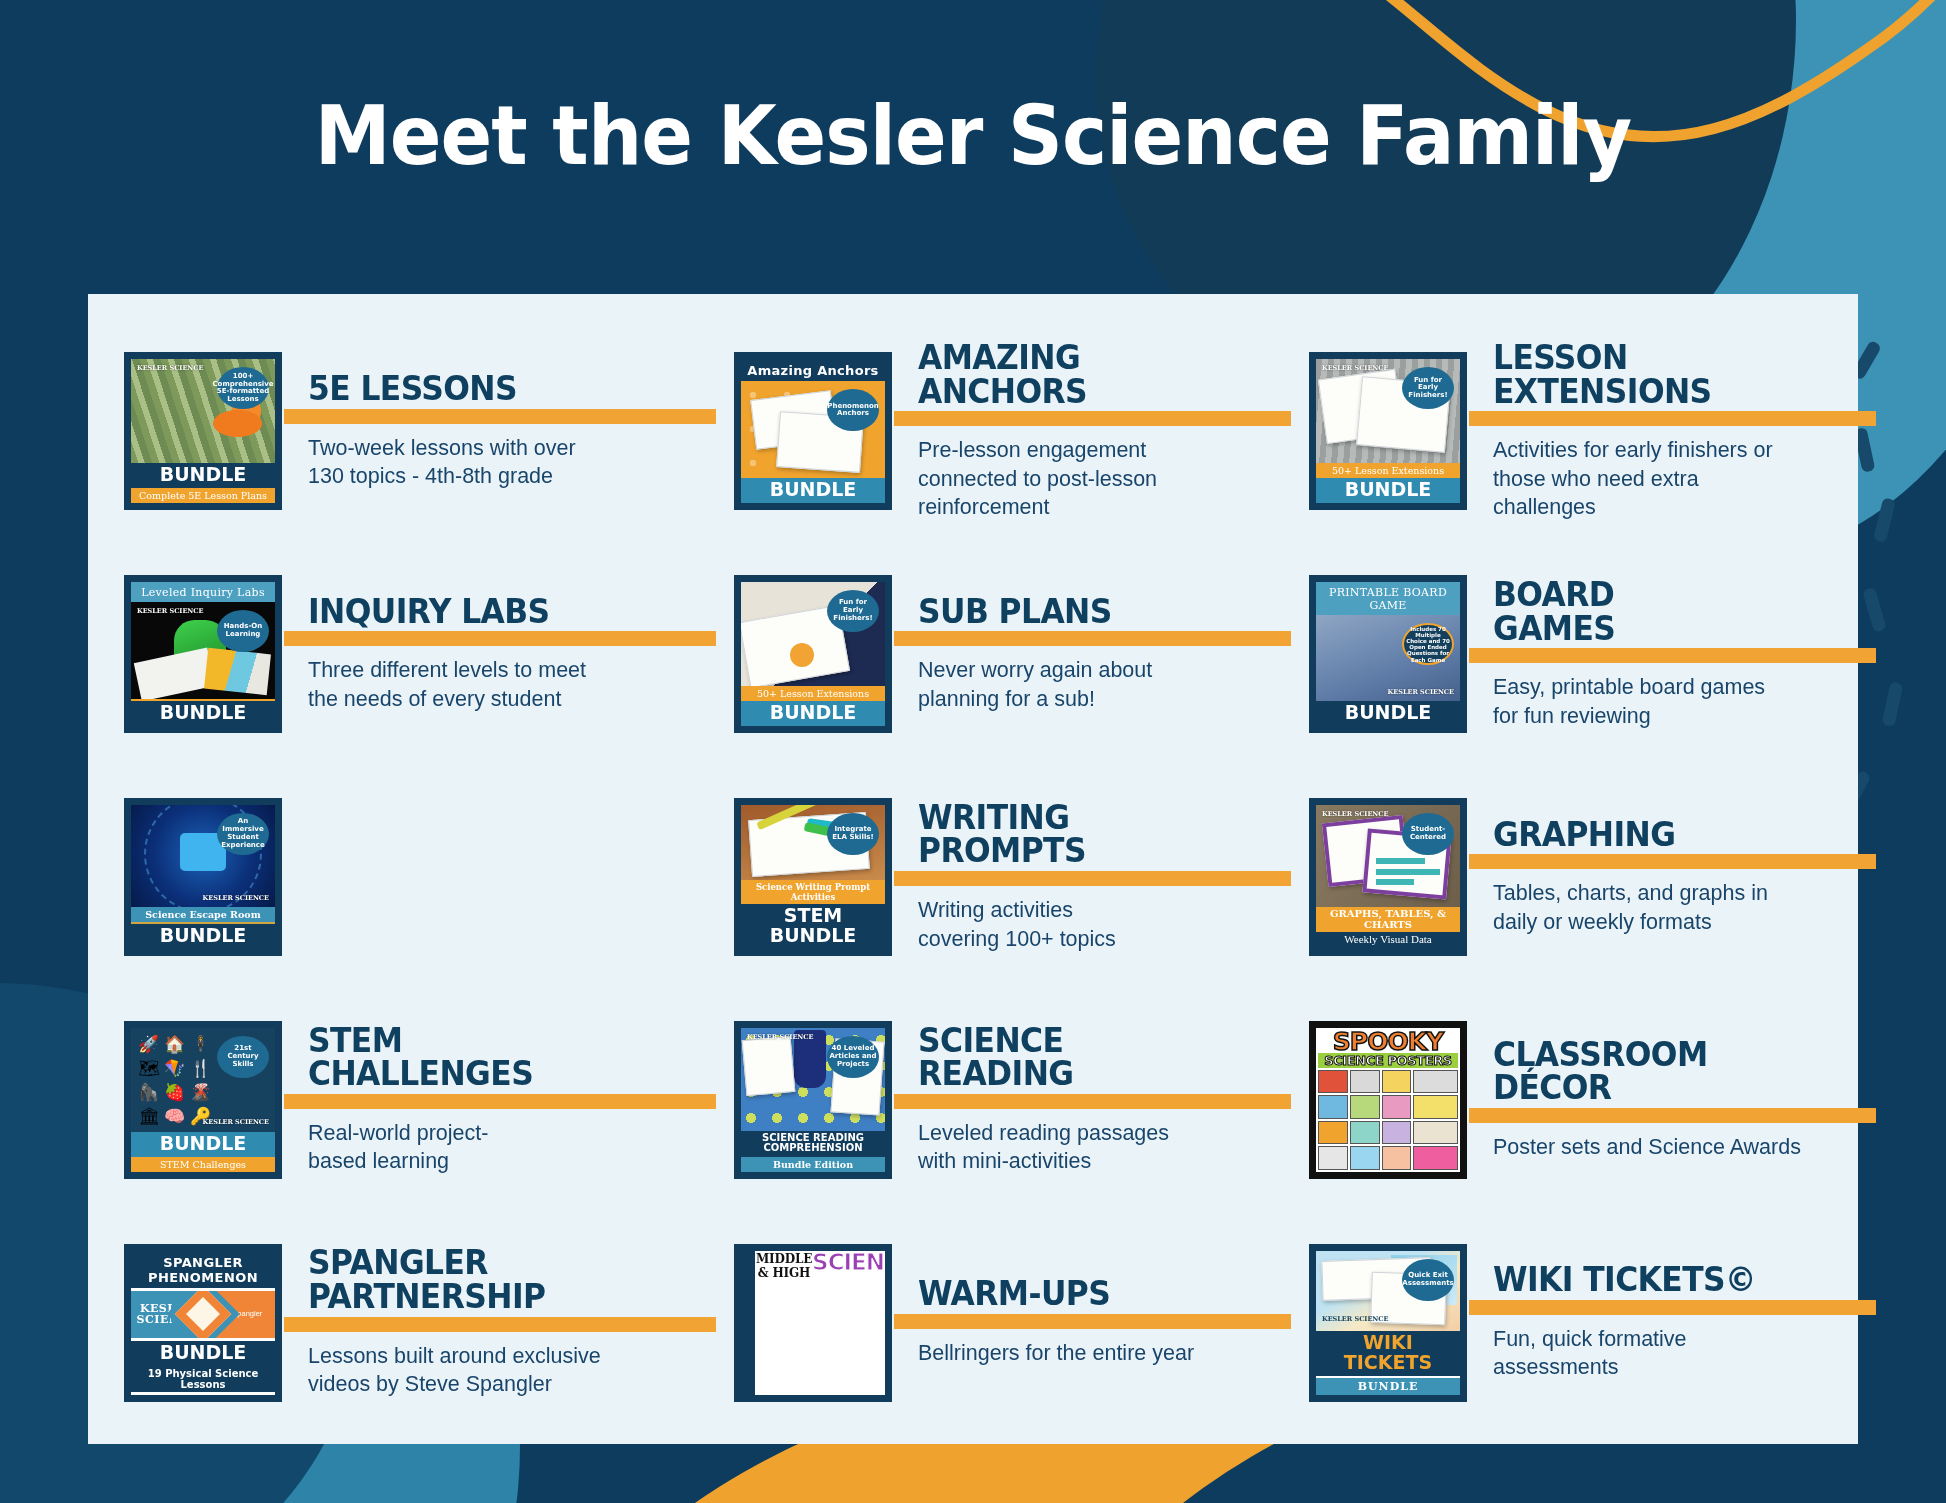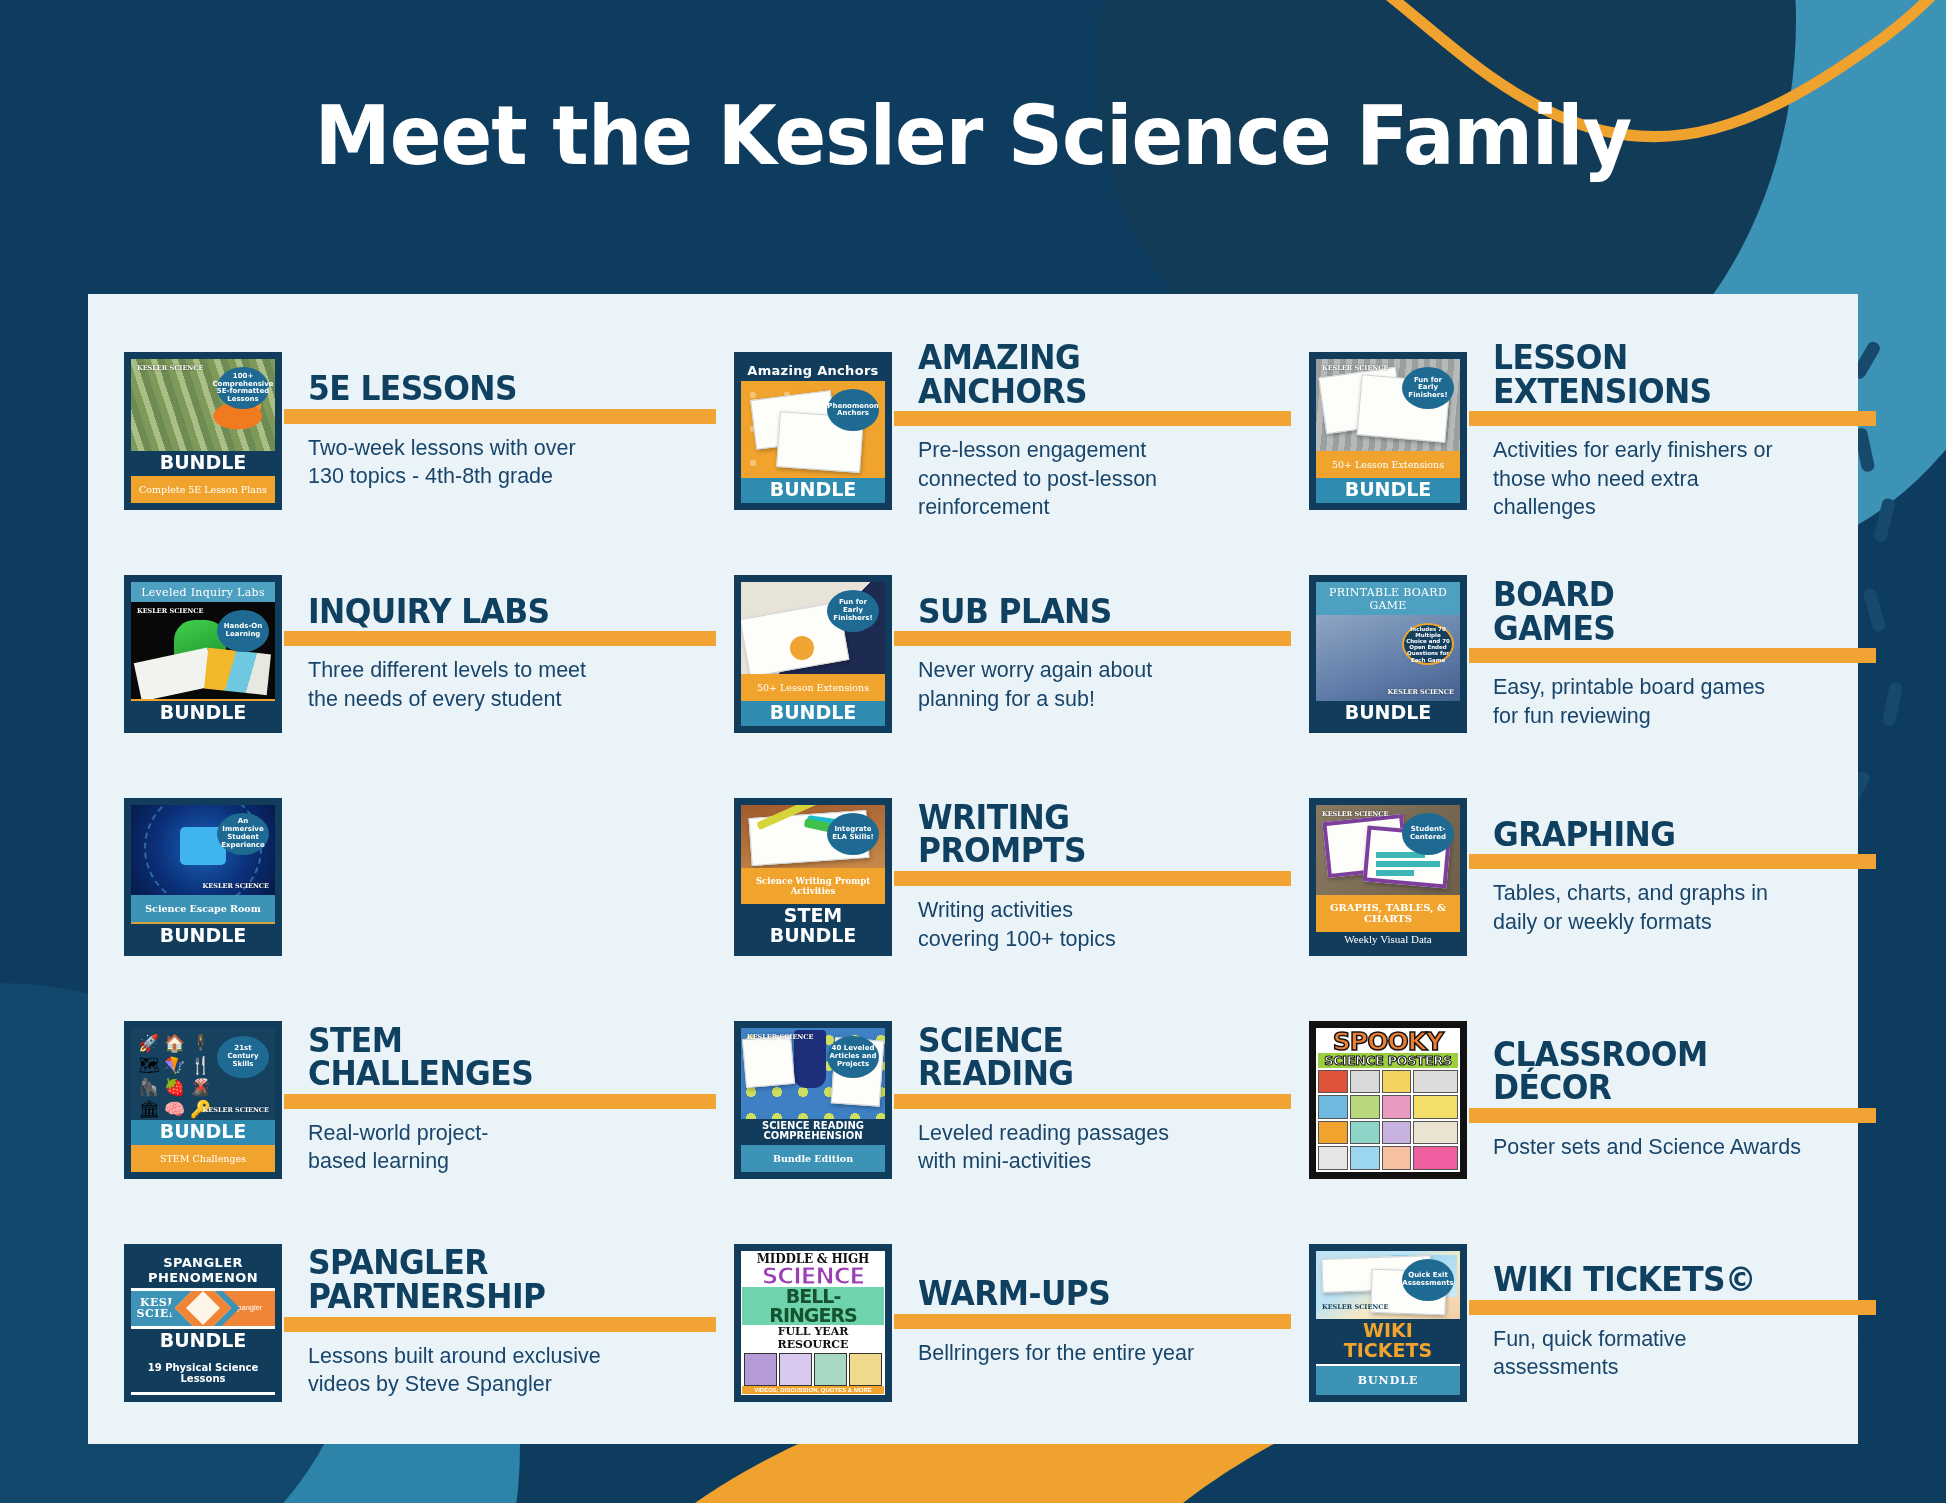--- a/index.html
+++ b/index.html
@@ -116,21 +116,21 @@
   .t-img { flex: 1 1 auto; position: relative; overflow: hidden; }
   .t-cap {
     font-family: "DejaVu Sans", sans-serif;
     font-weight: bold; color: #fff; text-align: center;
     font-size: 19px; line-height: 1.05; padding: 2px 0 3px;
     background: #123c5c;
   }
   .t-cap.teal { background: #2f8cb0; }
   .t-strip {
     font-size: 9.5px; text-align: center; color: #fff;
-    padding: 8px 0; font-family: "DejaVu Serif", serif;
+    padding: 2px 0; font-family: "DejaVu Serif", serif;
   }
   .t-strip.orange { background: #f0a42e; }
   .t-strip.teal { background: #3d93b5; font-weight: bold; }
   .t-strip.navy { background: #123c5c; }
   .t-top {
     font-size: 11px; text-align: center; color: #fff;
     padding: 4px 0 3px; font-family: "DejaVu Serif", serif; letter-spacing: .3px;
   }
   .t-top.teal { background: #4ea0c0; }
   .t-top.navy { background: #123c5c; font-family: "DejaVu Sans", sans-serif; font-weight: bold; font-size: 13px; }
@@ -227,21 +227,21 @@
   .art-reading::before {
     content:""; position:absolute; inset:0;
     background-image: radial-gradient(circle 5px at 10px 12px, #e7ef4c 99%, transparent),
                       radial-gradient(circle 5px at 34px 34px, #e4f1f8 99%, transparent);
     background-size: 26px 26px; opacity:.85;
   }
   .art-reading .scope {
     position:absolute; left:48%; top:2%; width:32px; height:58px; background:#1d2f7a;
     border-radius: 4px 4px 12px 12px; transform: translateX(-50%);
   }
-  .art-bell { position:absolute; inset:0; background:#fff; display:flex; flex-direction:column; padding:1px; }
+  .art-bell { position:absolute; inset:0; background:#fff; display:flex; flex-direction:row; padding:1px;margin-left:14px; }
   .bell-l1 { font-family:"DejaVu Serif",serif; font-size:12px; font-weight:bold; color:#111; text-align:center; letter-spacing:-.2px; }
   .bell-l2 { font-family:"DejaVu Sans",sans-serif; font-weight:bold; font-size:23px; color:#9b3fb5;
              -webkit-text-stroke:1px #fff; text-align:center; line-height:.95; letter-spacing:-1px; }
   .bell-l3 { background:#6fd3ad; font-family:"DejaVu Sans",sans-serif; font-weight:bold; font-size:19px;
              color:#14532d; text-align:center; line-height:1; letter-spacing:-1px; }
   .bell-l4 { font-family:"DejaVu Serif",serif; font-size:11px; font-weight:bold; color:#111; text-align:center; }
   .bell-cards { display:flex; gap:2px; flex:1; padding:2px 2px 0; }
   .bell-cards div { flex:1; border:1px solid #333; }
   .bell-foot { background:#f0a42e; color:#fff; font-size:6px; text-align:center; font-weight:bold; padding:1px 0; }
   .art-ext { position:absolute; inset:0; background: repeating-linear-gradient(95deg,#9b9f9e 0 6px,#b6bab8 6px 12px); }

